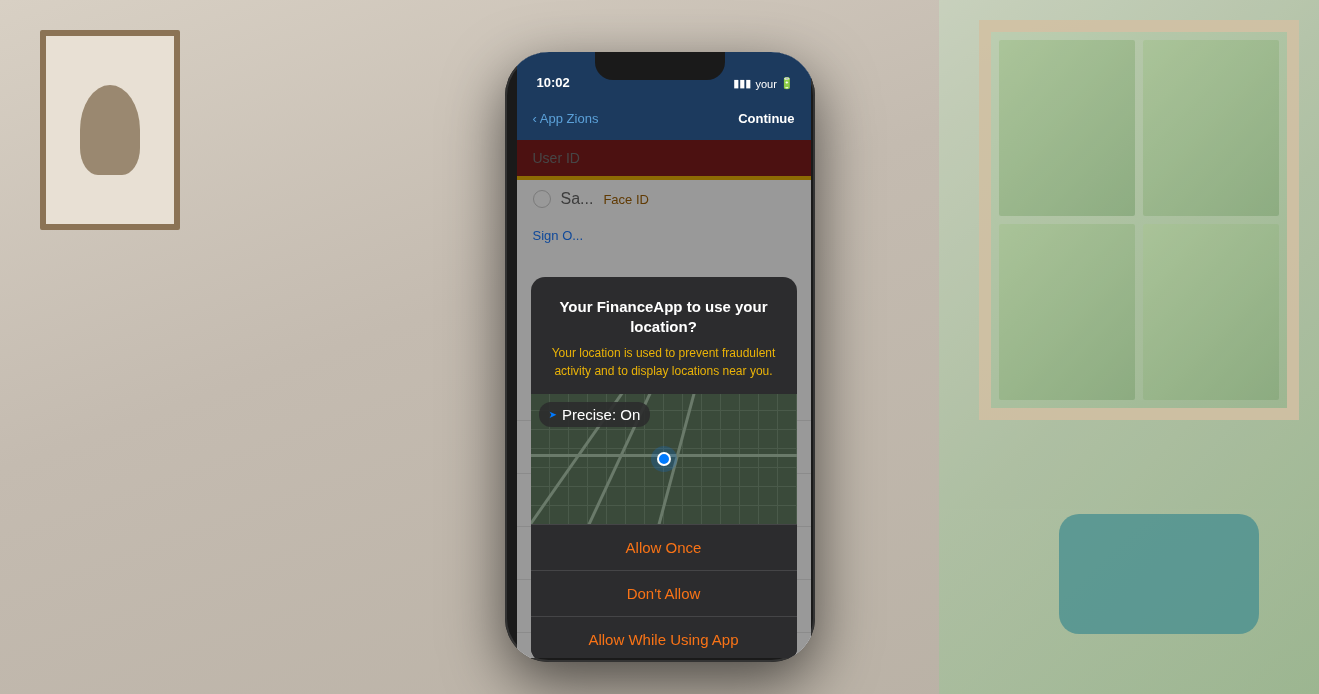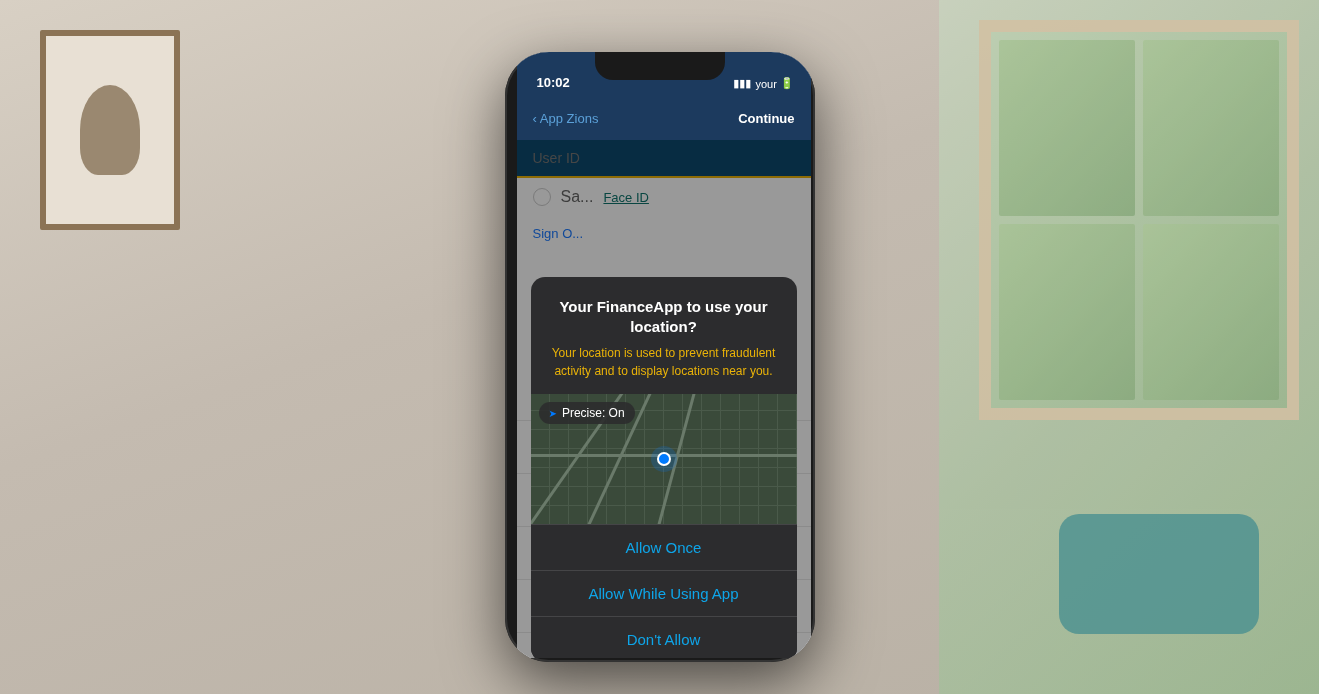--- a/index.html
+++ b/index.html
@@ -239,27 +239,27 @@
     .app-section-title {
       color: #1c3a5e;
       font-size: 11px;
       font-weight: 600;
       padding: 14px 16px 8px;
       letter-spacing: 0.5px;
     }
 
     .app-input {
       border: none;
-      border-bottom: 2px solid #eab308;
+      border-bottom: 4px solid #eab308;
       display: block;
       width: 100%;
       padding: 10px 16px;
       font-size: 14px;
       color: #999;
-      background: #0c4a6e;
+      background: #7f1d1d;
       outline: none;
     }
 
     .app-options-row {
       display: flex;
       align-items: center;
       padding: 10px 16px;
       gap: 10px;
     }
 
@@ -271,23 +271,22 @@
       flex-shrink: 0;
     }
 
     .option-text {
       font-size: 16px;
       color: #666;
       text-align: center;
     }
 
     .face-id {
-      color: #0f766e;
+      color: #a16207;
       font-size: 13px;
-      text-decoration: underline;
     }
 
     .sign-on-link {
       color: #1c7aff;
       font-size: 13px;
       padding: 10px 16px;
     }
 
     
     .bottom-tabs {
@@ -453,32 +452,32 @@
       gap: 5px;
     }
 
     .precise-arrow {
       color: #007aff;
       font-size: 10px;
     }
 
     .precise-text {
       color: white;
-      font-size: 12px;
+      font-size: 15px;
       font-weight: 500;
     }
 
     
     .dialog-btn {
       display: block;
       width: 100%;
       padding: 14px;
       text-align: center;
       font-size: 15px;
-      color: #0ea5e9;
+      color: #f97316;
       background: #2c2c2e;
       border: none;
       border-top: 1px solid rgba(255,255,255,0.12);
       cursor: pointer;
     }
 
     
     .app-dimmer {
       position: absolute;
       top: 88px;
@@ -641,21 +640,21 @@
             <div class="map-road road-diag3"></div>
             <div class="map-road road-horiz"></div>
             <div class="location-dot"></div>
             <div class="precise-badge">
               <span class="precise-arrow">➤</span>
               <span class="precise-text">Precise: On</span>
             </div>
           </div>
 
           <button class="dialog-btn">Allow Once</button>
+          <button class="dialog-btn">Don't Allow</button>
           <button class="dialog-btn">Allow While Using App</button>
-          <button class="dialog-btn">Don't Allow</button>
         </div>
 
       </div>
     </div>
 
   </div>
 </div>
 
 </body></html>

